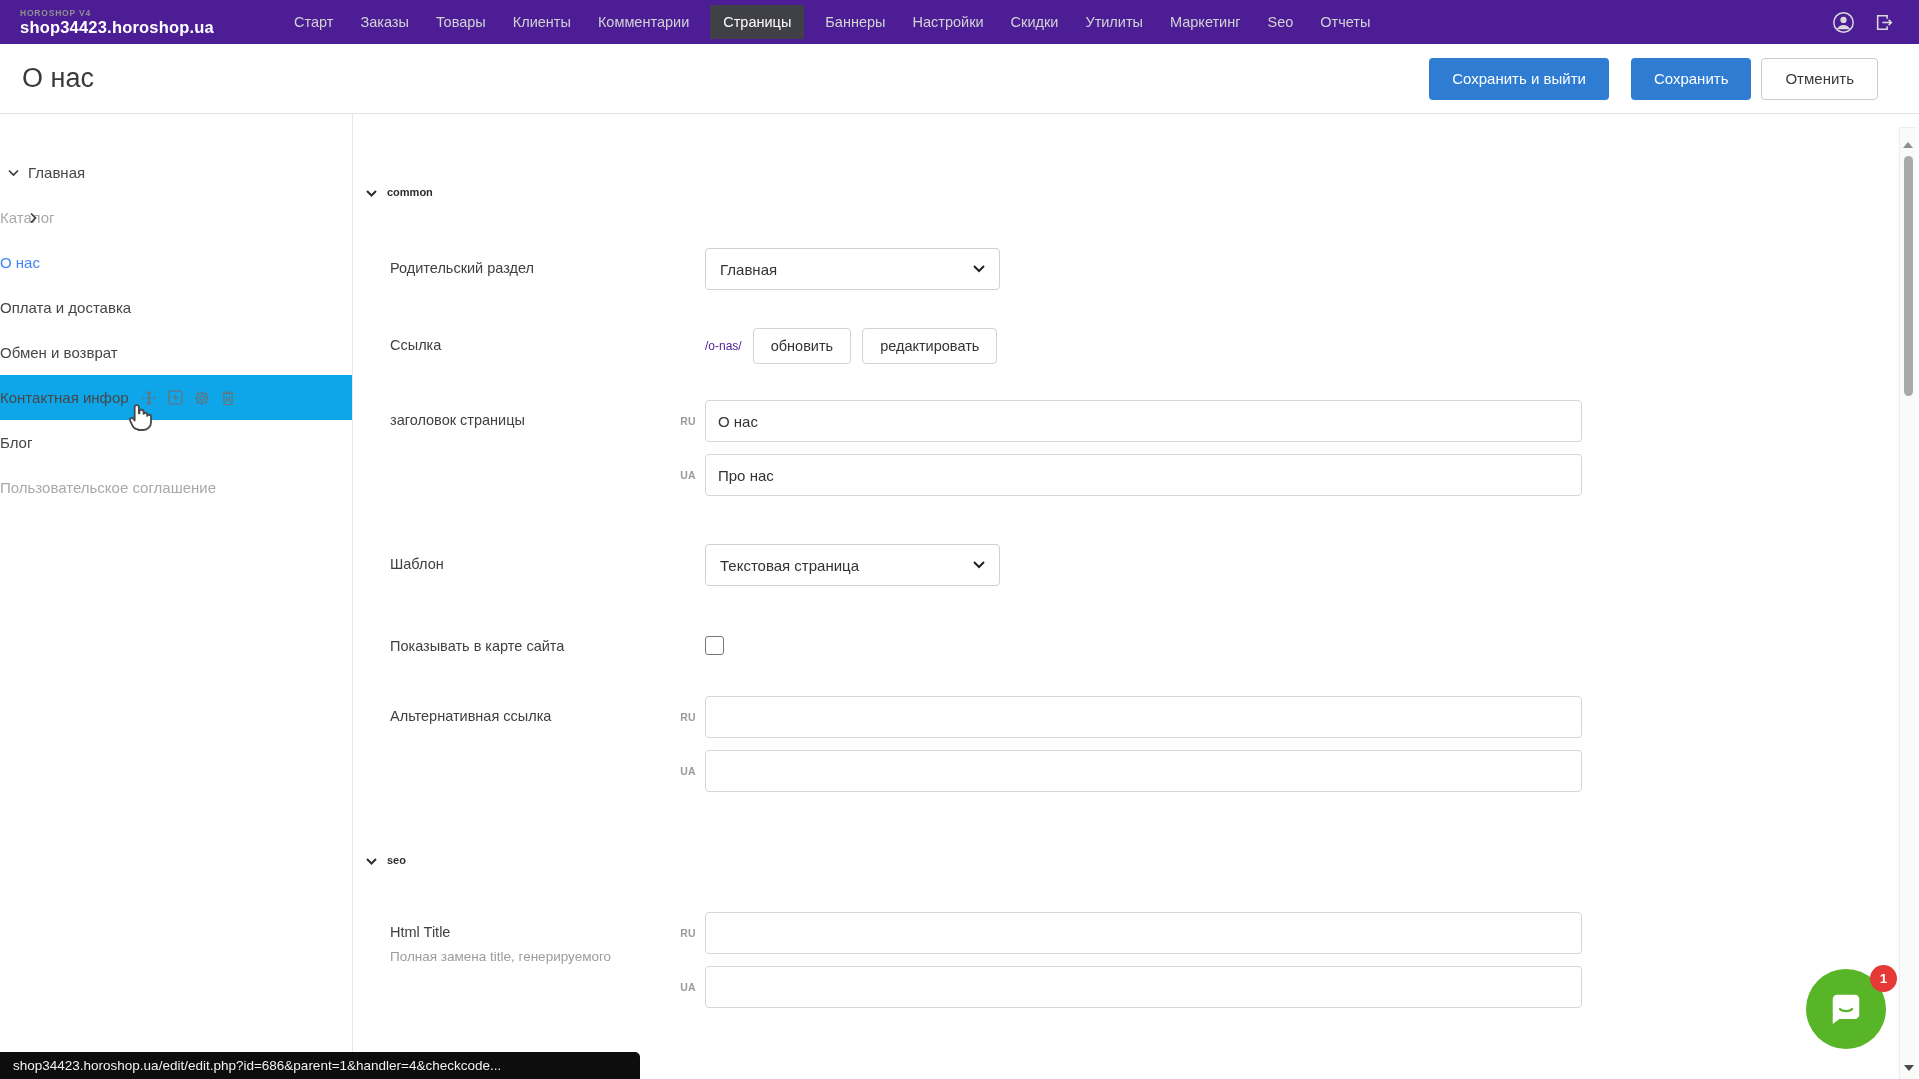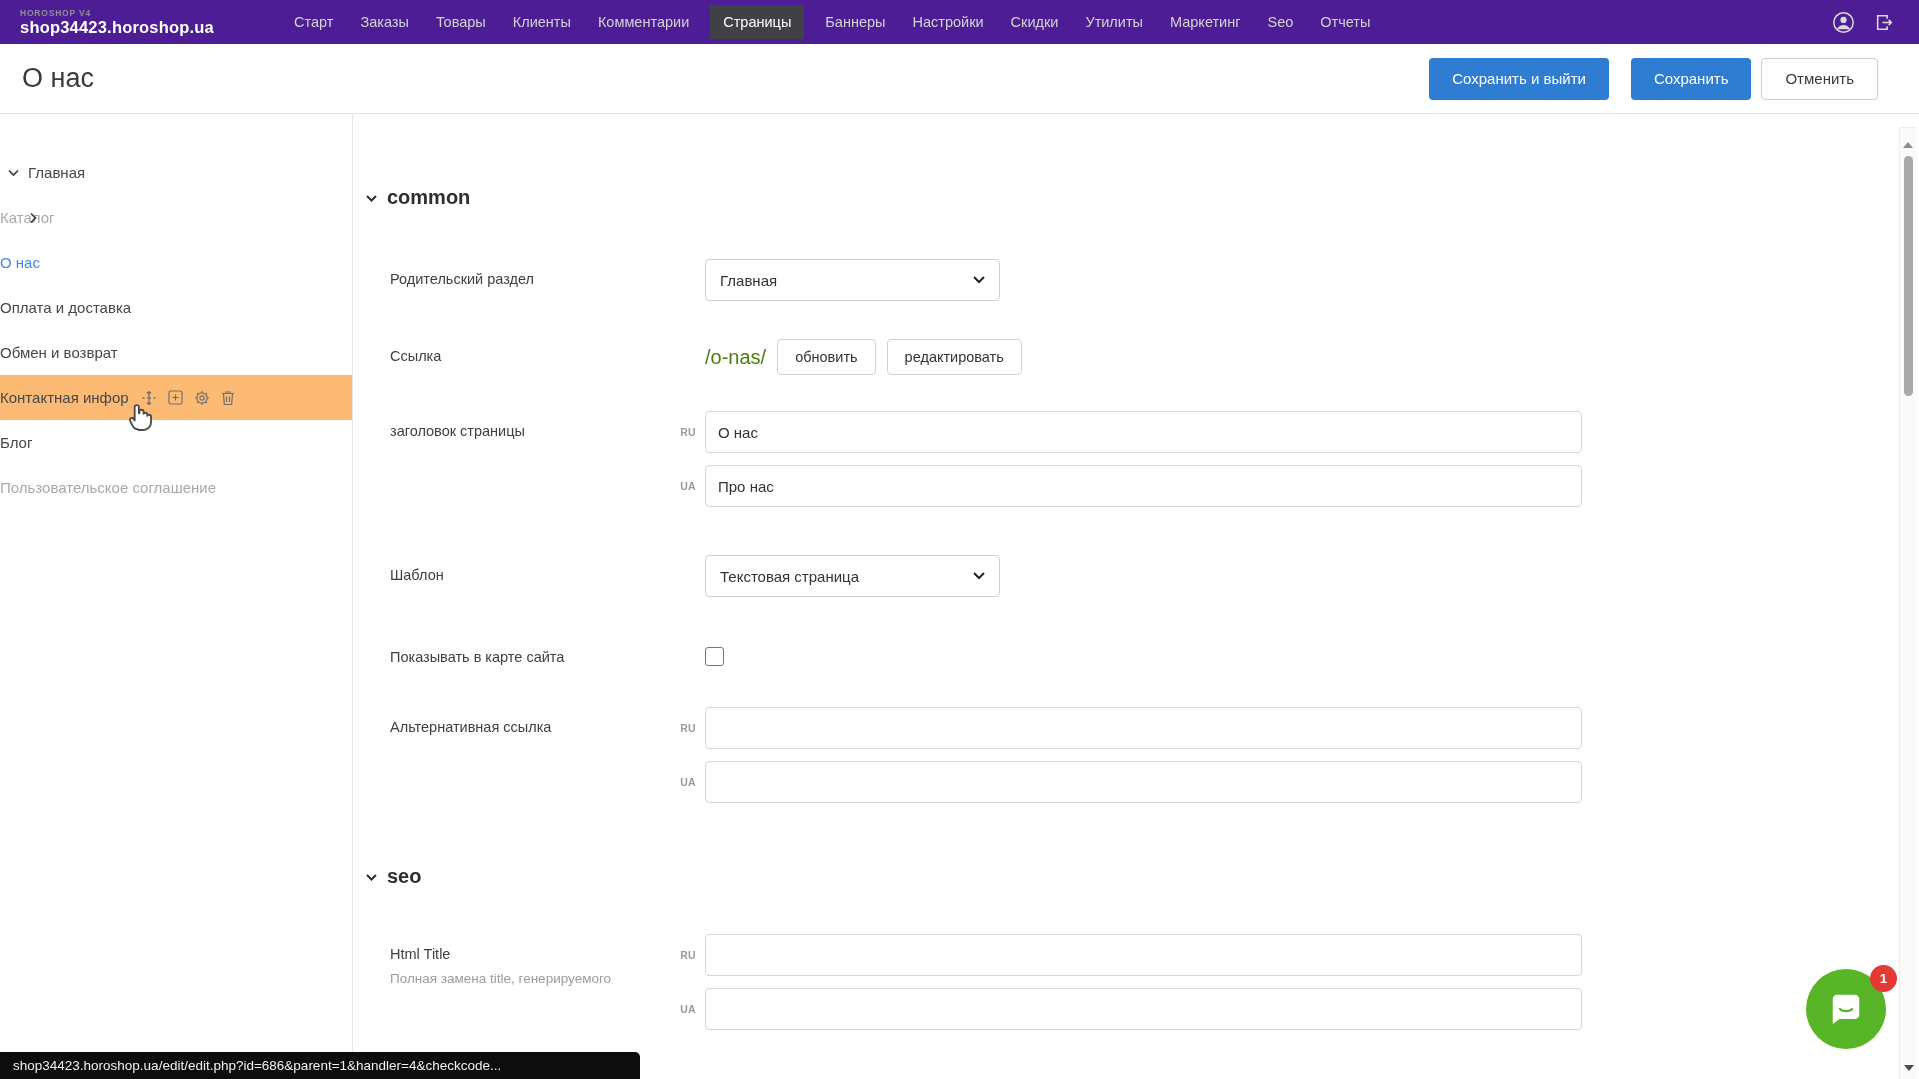--- a/index.html
+++ b/index.html
@@ -27,42 +27,42 @@
   .btn.blue{background:#2e7dd2;color:#fff}
   .btn.white{background:#fff;color:#3a3a3a;border:1px solid #ccc;margin-left:-12px}
   
   .sidebar{position:absolute;left:0;top:114px;width:353px;bottom:0;border-right:1px solid #e6e6e6;padding-top:36px;background:#fff}
   .tree{list-style:none;margin:0;padding:0}
   .tree li{height:45px;display:flex;align-items:center;font-size:15px;color:#474747;cursor:pointer;position:relative}
   .tree .lvl0{padding-left:28px}
   .tree .lvl1{}
   .tree .muted{color:#a9a9a9}
   .tree .selected{color:#4285f4}
-  .tree .hovered{background:#fdba74}
+  .tree .hovered{background:#0ea5e9}
   .chev-abs0{position:absolute;left:8px;top:50%;transform:translateY(-50%);display:flex}
   .chev-abs1{position:absolute;left:30px;top:50%;transform:translateY(-50%);display:flex}
   .rowicons{display:flex;align-items:center;gap:11px;margin-left:12px}
   .rowicons span{display:flex;cursor:pointer}
   .hand{position:absolute;left:126px;top:398px;z-index:6;pointer-events:none}
   
   .content{position:absolute;left:354px;top:114px;right:21px;bottom:0;padding:72px 0 0 36px;overflow:hidden;background:#fff}
-  .section-head{display:flex;align-items:center;gap:10px;font-size:20px;font-weight:bold;color:#2e2e2e;cursor:pointer;margin-left:-24px}
+  .section-head{display:flex;align-items:center;gap:10px;font-size:11px;font-weight:bold;color:#2e2e2e;cursor:pointer;margin-left:-24px}
   .section-head svg{margin-top:2px}
   .frow{display:flex;align-items:flex-start}
   .flabel{width:280px;flex:none;font-size:14.5px;color:#404040;padding-top:11px;line-height:19px}
   .flabel.fwide{width:315px}
   .lang{width:35px;flex:none;text-align:right;padding-right:9px;font-size:10.5px;color:#9a9a9a;font-weight:bold;align-self:center;letter-spacing:.3px}
   .stack{display:flex;flex-direction:column}
   .inprow{display:flex;align-items:center}
   .inprow + .inprow{margin-top:12px}
   .tin{width:877px;height:42px;border:1px solid #d6d6d6;border-radius:4px;font-size:15px;color:#333;padding:0 12px;font-family:inherit;outline:none;background:#fff}
   .selectbox{width:295px;height:42px;border:1px solid #d0d0d0;border-radius:4px;display:flex;align-items:center;justify-content:space-between;padding:0 14px;font-size:15px;color:#333;cursor:pointer;background:#fff}
   .hstack{display:flex;align-items:center;gap:11px}
   .btn.small{height:36px;padding:0 17px;font-size:14.5px;border:1px solid #d2d2d2;background:#fff;border-radius:4px;color:#333}
-  .linkpath{font-size:20px;color:#4d7c0f;line-height:36px}
+  .linkpath{font-size:12px;color:#4c1d95;line-height:36px}
   .cbrow .flabel{padding-top:1px}
   .checkbox{width:19px;height:19px;border-radius:3px;cursor:pointer;flex:none}
   .checkbox.unchecked{border:1.7px solid #767676;background:#fff}
   .checkbox.checked{background:#1a73e8;position:relative}
   .checkbox.checked::after{content:"";position:absolute;left:6px;top:2.5px;width:5px;height:10px;border:solid #fff;border-width:0 2.3px 2.3px 0;transform:rotate(42deg)}
   .hint{font-size:13.5px;color:#9c9c9c;margin-top:6px;line-height:17px;font-weight:400}
   .row-parent{margin-top:50px}
   .row-link{margin-top:38px}
   .row-pagetitle{margin-top:36px}
   .row-template{margin-top:48px}

